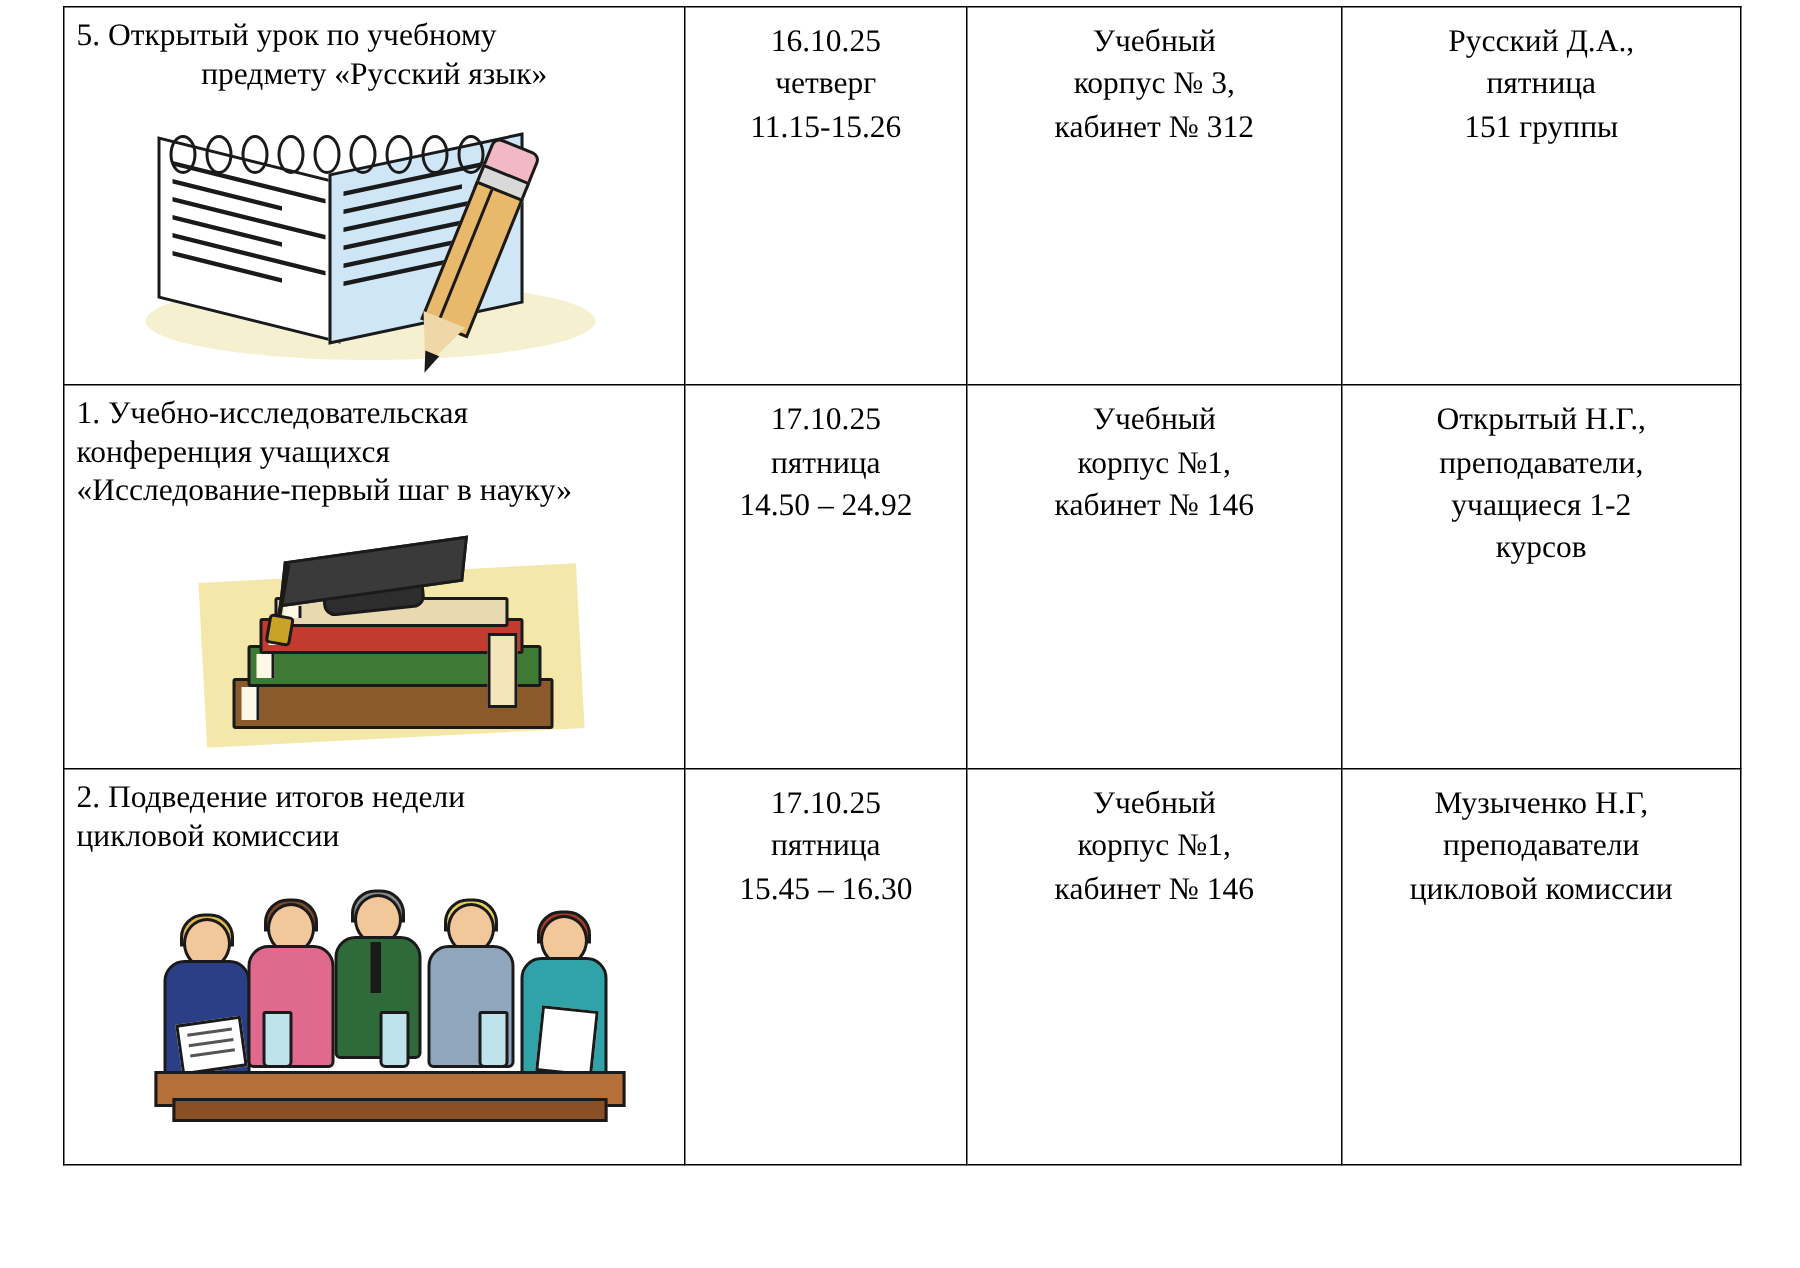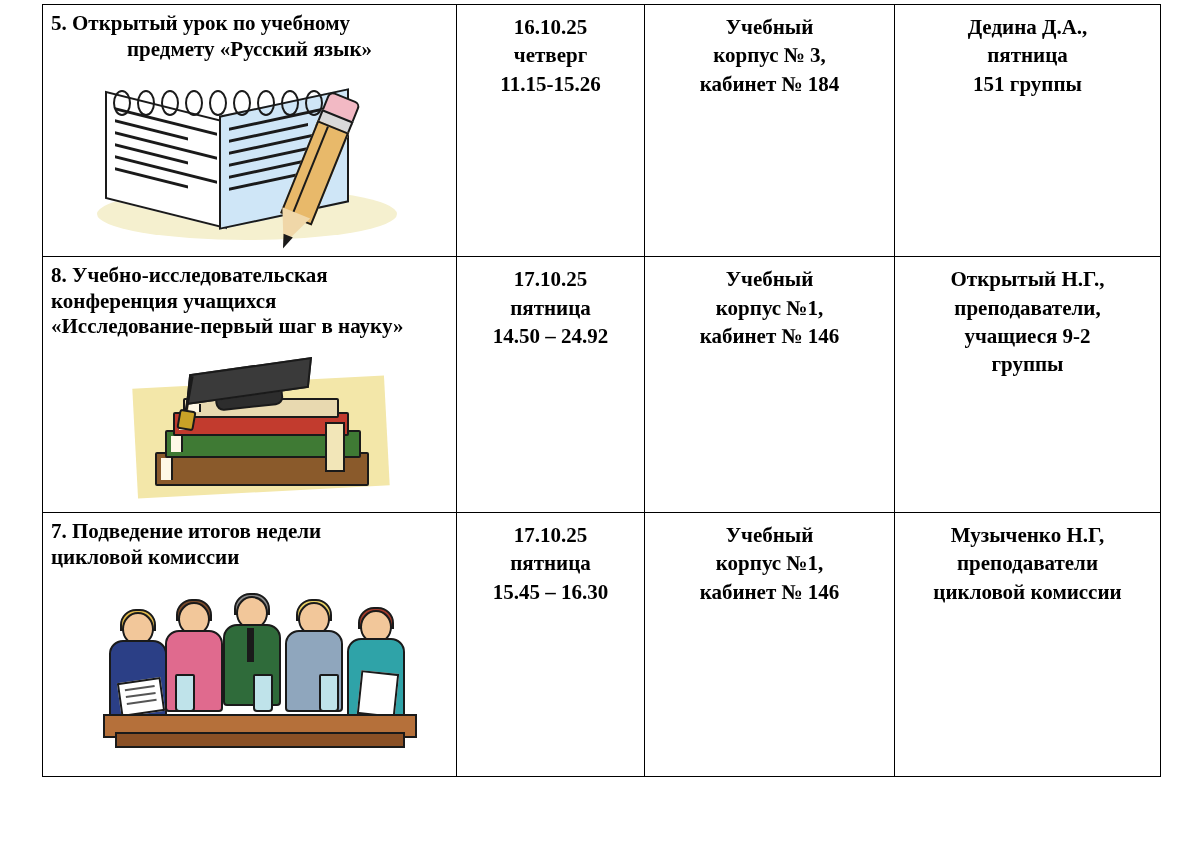--- a/index.html
+++ b/index.html
@@ -13,21 +13,20 @@
     font-family: "Liberation Serif", serif;
     color: #000000;
     overflow: hidden;
   }
   .page {
     position: relative;
     width: 1080px;
     height: 845px;
     box-sizing: border-box;
     padding: 4px 40px 0 42px;
-    font-weight: bold;
   }
   table.schedule {
     border-collapse: collapse;
     width: 1118px;
     table-layout: fixed;
   }
   table.schedule td {
     border: 1px solid #000000;
     vertical-align: top;
     padding: 0;
@@ -401,39 +400,39 @@
               <div>четверг</div>
               <div>11.15-15.26</div>
             </div>
           </div>
         </td>
         <td>
           <div class="vcenter">
             <div class="cell-text-block centered-cell">
               <div>Учебный</div>
               <div>корпус № 3,</div>
-              <div>кабинет № 184</div>
-            </div>
-          </div>
-        </td>
-        <td>
-          <div class="vcenter">
-            <div class="cell-text-block centered-cell">
-              <div>Дедина Д.А.,</div>
+              <div>кабинет № 312</div>
+            </div>
+          </div>
+        </td>
+        <td>
+          <div class="vcenter">
+            <div class="cell-text-block centered-cell">
+              <div>Русский Д.А.,</div>
               <div>пятница</div>
               <div>151 группы</div>
             </div>
           </div>
         </td>
       </tr>
 
       <tr>
         <td>
           <div class="cell-inner">
-            <div class="event-title">8. Учебно-исследовательская</div>
+            <div class="event-title">1. Учебно-исследовательская</div>
             <div class="event-title">конференция учащихся</div>
             <div class="event-title">«Исследование-первый шаг в науку»</div>
             <div class="art-books">
               <div class="paper-bg"></div>
               <div class="book b1">
                   <div class="pages"></div>
                 </div>
               <div class="book b2">
                   <div class="pages"></div>
                 </div>
@@ -466,31 +465,31 @@
               <div>корпус №1,</div>
               <div>кабинет № 146</div>
             </div>
           </div>
         </td>
         <td>
           <div class="vcenter">
             <div class="cell-text-block centered-cell">
               <div>Открытый Н.Г.,</div>
               <div>преподаватели,</div>
-              <div>учащиеся 9-2</div>
-              <div>группы</div>
+              <div>учащиеся 1-2</div>
+              <div>курсов</div>
             </div>
           </div>
         </td>
       </tr>
 
       <tr>
         <td>
           <div class="cell-inner">
-            <div class="event-title">7. Подведение итогов недели</div>
+            <div class="event-title">2. Подведение итогов недели</div>
             <div class="event-title">цикловой комиссии</div>
             <div class="art-meeting">
               <div class="person p1">
                   <div class="hair"></div>
                   <div class="head"></div>
                   <div class="body"></div>
                 </div>
               <div class="person p2">
                   <div class="hair"></div>
                   <div class="head"></div>

